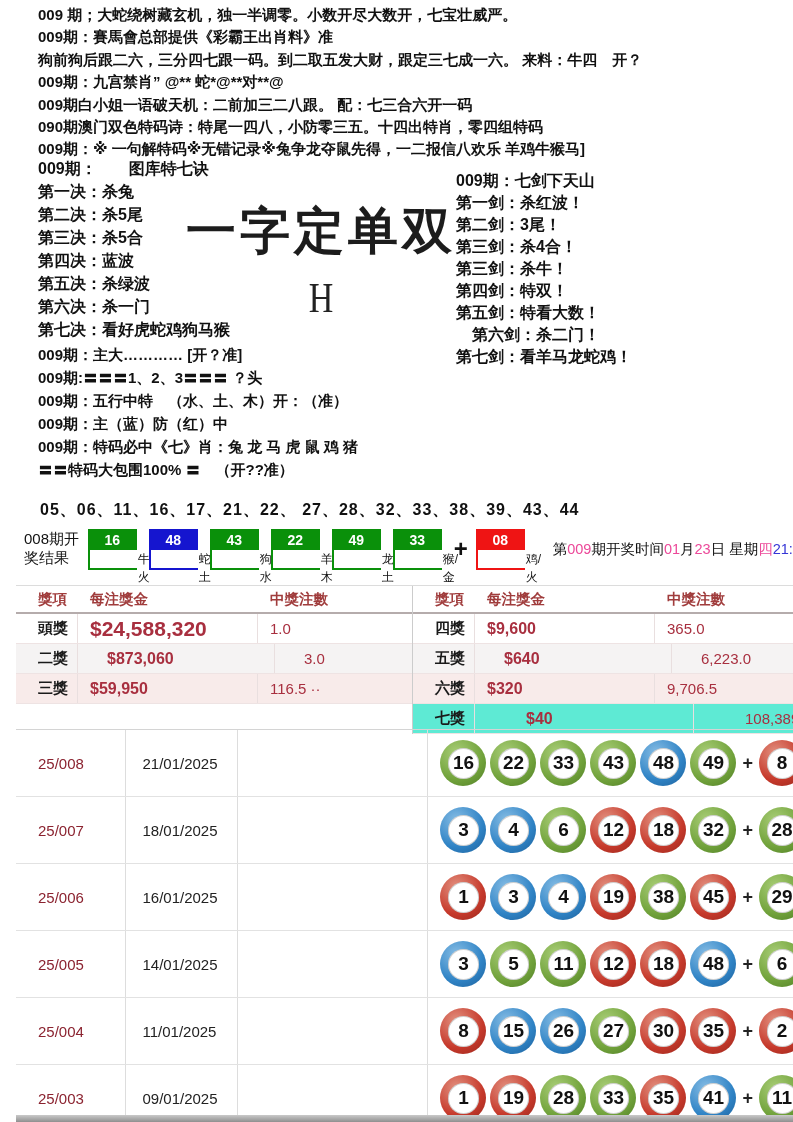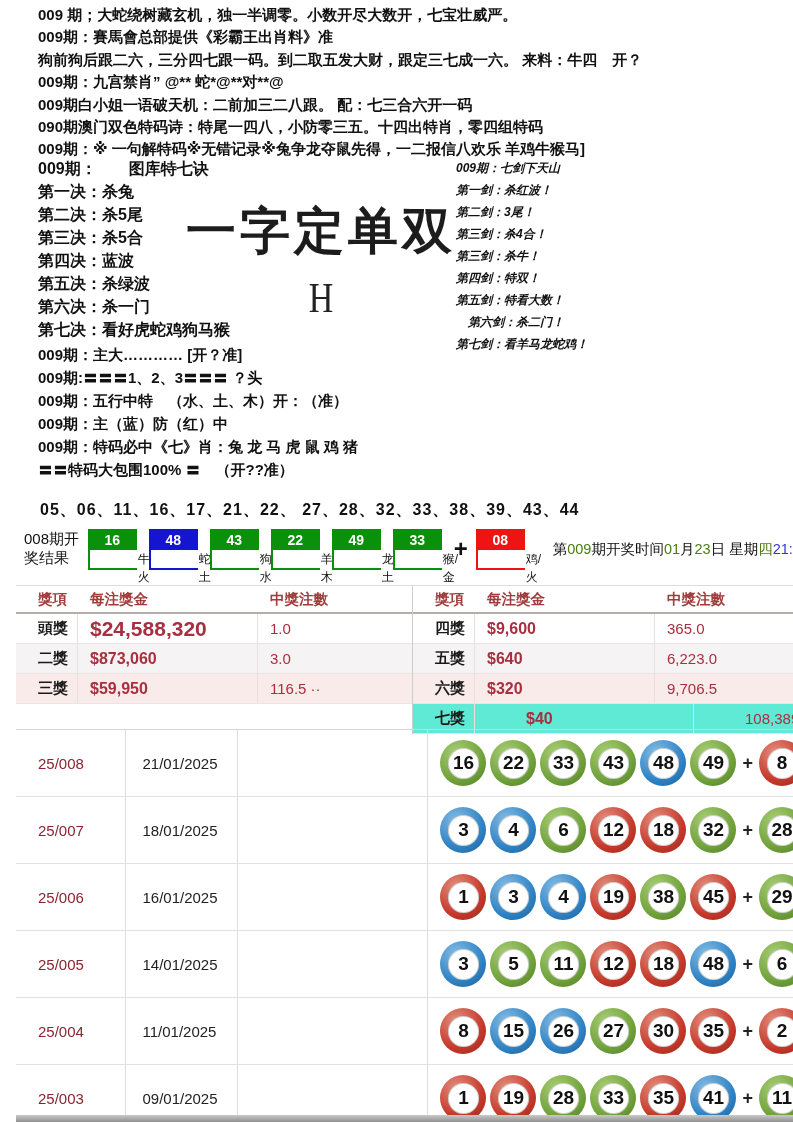--- a/index.html
+++ b/index.html
@@ -2,57 +2,57 @@
 <html><head>
 <meta charset="utf-8">
 <style>
   html,body{margin:0;padding:0;background:#fff;}
   .page{position:relative;width:793px;height:1122px;overflow:hidden;background:#fff;
         font-family:"Liberation Sans","DejaVu Sans",sans-serif;color:#111;margin-left:16px;}
   
   #top-lines{position:absolute;top:4px;left:22px;width:760px;font-size:15px;line-height:22.4px;font-weight:600;}
   
   #left-list{position:absolute;top:157px;left:22px;font-size:16px;line-height:23px;font-weight:600;}
-  #right-list{position:absolute;top:157px;left:440px;font-size:12px;line-height:22px;font-weight:600;font-style:italic;}
+  #right-list{position:absolute;top:170px;left:440px;font-size:16px;line-height:22px;font-weight:600;}
   #banner{position:absolute;top:198px;left:170px;width:270px;text-align:center;}
   #banner .title{font-family:"Liberation Serif","DejaVu Serif",serif;font-size:50px;font-weight:700;
                  letter-spacing:4px;color:#1c1c1c;white-space:nowrap;}
   #banner .mark{font-family:"Liberation Serif","DejaVu Serif",serif;font-size:34px;color:#222;
                 margin-top:14px;transform:scaleY(1.25);display:inline-block;}
   
   #mid-lines{position:absolute;top:343px;left:22px;font-size:15px;line-height:23px;font-weight:600;}
   #numbers-line{position:absolute;top:500px;left:24px;font-size:16px;font-weight:600;letter-spacing:1px;}
   
   #result-bar{position:absolute;top:526px;left:0;width:793px;height:46px;display:flex;align-items:center;}
   #result-label{padding-left:8px;width:102px;font-size:15px;}
   .res-box{width:45px;margin-right:12px;border:2px solid #888;text-align:center;flex:none;}
   .res-box .num{height:19px;line-height:19px;color:#fff;font-weight:bold;font-size:14px;}
   .res-box .tag{height:18px;line-height:18px;background:#fff;color:#111;font-size:12px;padding-left:48px;}
   .res-box[data-color="green"]{border-color:#0a900a}.res-box[data-color="green"] .num{background:#0a900a}
   .res-box[data-color="blue"]{border-color:#1515cf}.res-box[data-color="blue"] .num{background:#1515cf}
   .res-box[data-color="red"]{border-color:#ef1414}.res-box[data-color="red"] .num{background:#ef1414}
   .big-plus{font-size:24px;font-weight:bold;margin:0 8px 0 0;color:#111;}
   #draw-info{margin-left:16px;font-size:14.5px;white-space:nowrap;}
-  .seg-k{color:#111}.seg-r{color:#4d7c0f}.seg-b{color:#3535d6}
+  .seg-k{color:#111}.seg-r{color:#ec4899}.seg-b{color:#3535d6}
   
   #prize{position:absolute;top:585px;left:0;width:793px;display:flex;border-top:1px solid #dcdcdc;}
   .p-table{width:396px;box-sizing:border-box;}
   .p-table.rightside{border-left:1px solid #ccc;width:397px;}
   .p-head{display:flex;height:26px;align-items:center;color:#a03c3c;font-weight:bold;font-size:14.5px;
           border-bottom:2px solid #b5acac;}
   .p-row{display:flex;height:29px;align-items:center;font-size:15px;border-bottom:1px solid #eee3e3;}
   .pc1{width:62px;padding-left:22px;box-sizing:border-box;flex:none;height:100%;display:flex;align-items:center;border-right:1px solid #e9dfdf;}
   .pc2{width:180px;padding-left:12px;box-sizing:border-box;flex:none;height:100%;display:flex;align-items:center;border-right:1px solid #e9dfdf;}
   .pc3{flex:1;padding-left:12px;box-sizing:border-box;}
   .p-head .pc1,.p-head .pc2{border-right:none;}
   .pname{color:#1a1a1a;font-weight:600;}
   .amount{color:#a82f3f;font-weight:bold;font-size:16px;}
   .amount.big{font-size:21px;}
   .count{color:#a82f3f;font-size:15px;}
-  .bg-a{background:#f5f3f3;}  .bg-b{background:#f8ebea;}  .bg-c{background:#5eead4;gap:39px;}
+  .bg-a{background:#f5f3f3;gap:17px;}  .bg-b{background:#f8ebea;}  .bg-c{background:#5eead4;gap:39px;}
   
   #history{position:absolute;top:729px;left:0;width:793px;border-top:1px solid #d4d4d4;}
   .h-row{height:66px;display:flex;align-items:center;border-bottom:1px solid #e2e2e2;justify-content:center;}
   .h-issue{width:112px;height:100%;display:flex;align-items:center;padding-left:22px;box-sizing:border-box;
            color:#8b2330;font-size:15px;border-right:1px solid #ddd;}
   .h-date{width:113px;height:100%;display:flex;align-items:center;padding-left:16px;box-sizing:border-box;
           color:#222;font-size:15px;border-right:1px solid #ddd;}
   .h-gap{width:193px;height:100%;border-right:1px solid #ddd;}
   .h-balls{flex:1;display:flex;align-items:center;padding-left:12px;}
   .lotto-ball{width:46px;height:46px;border-radius:50%;flex:none;display:flex;align-items:center;justify-content:center;margin-right:4px;}

